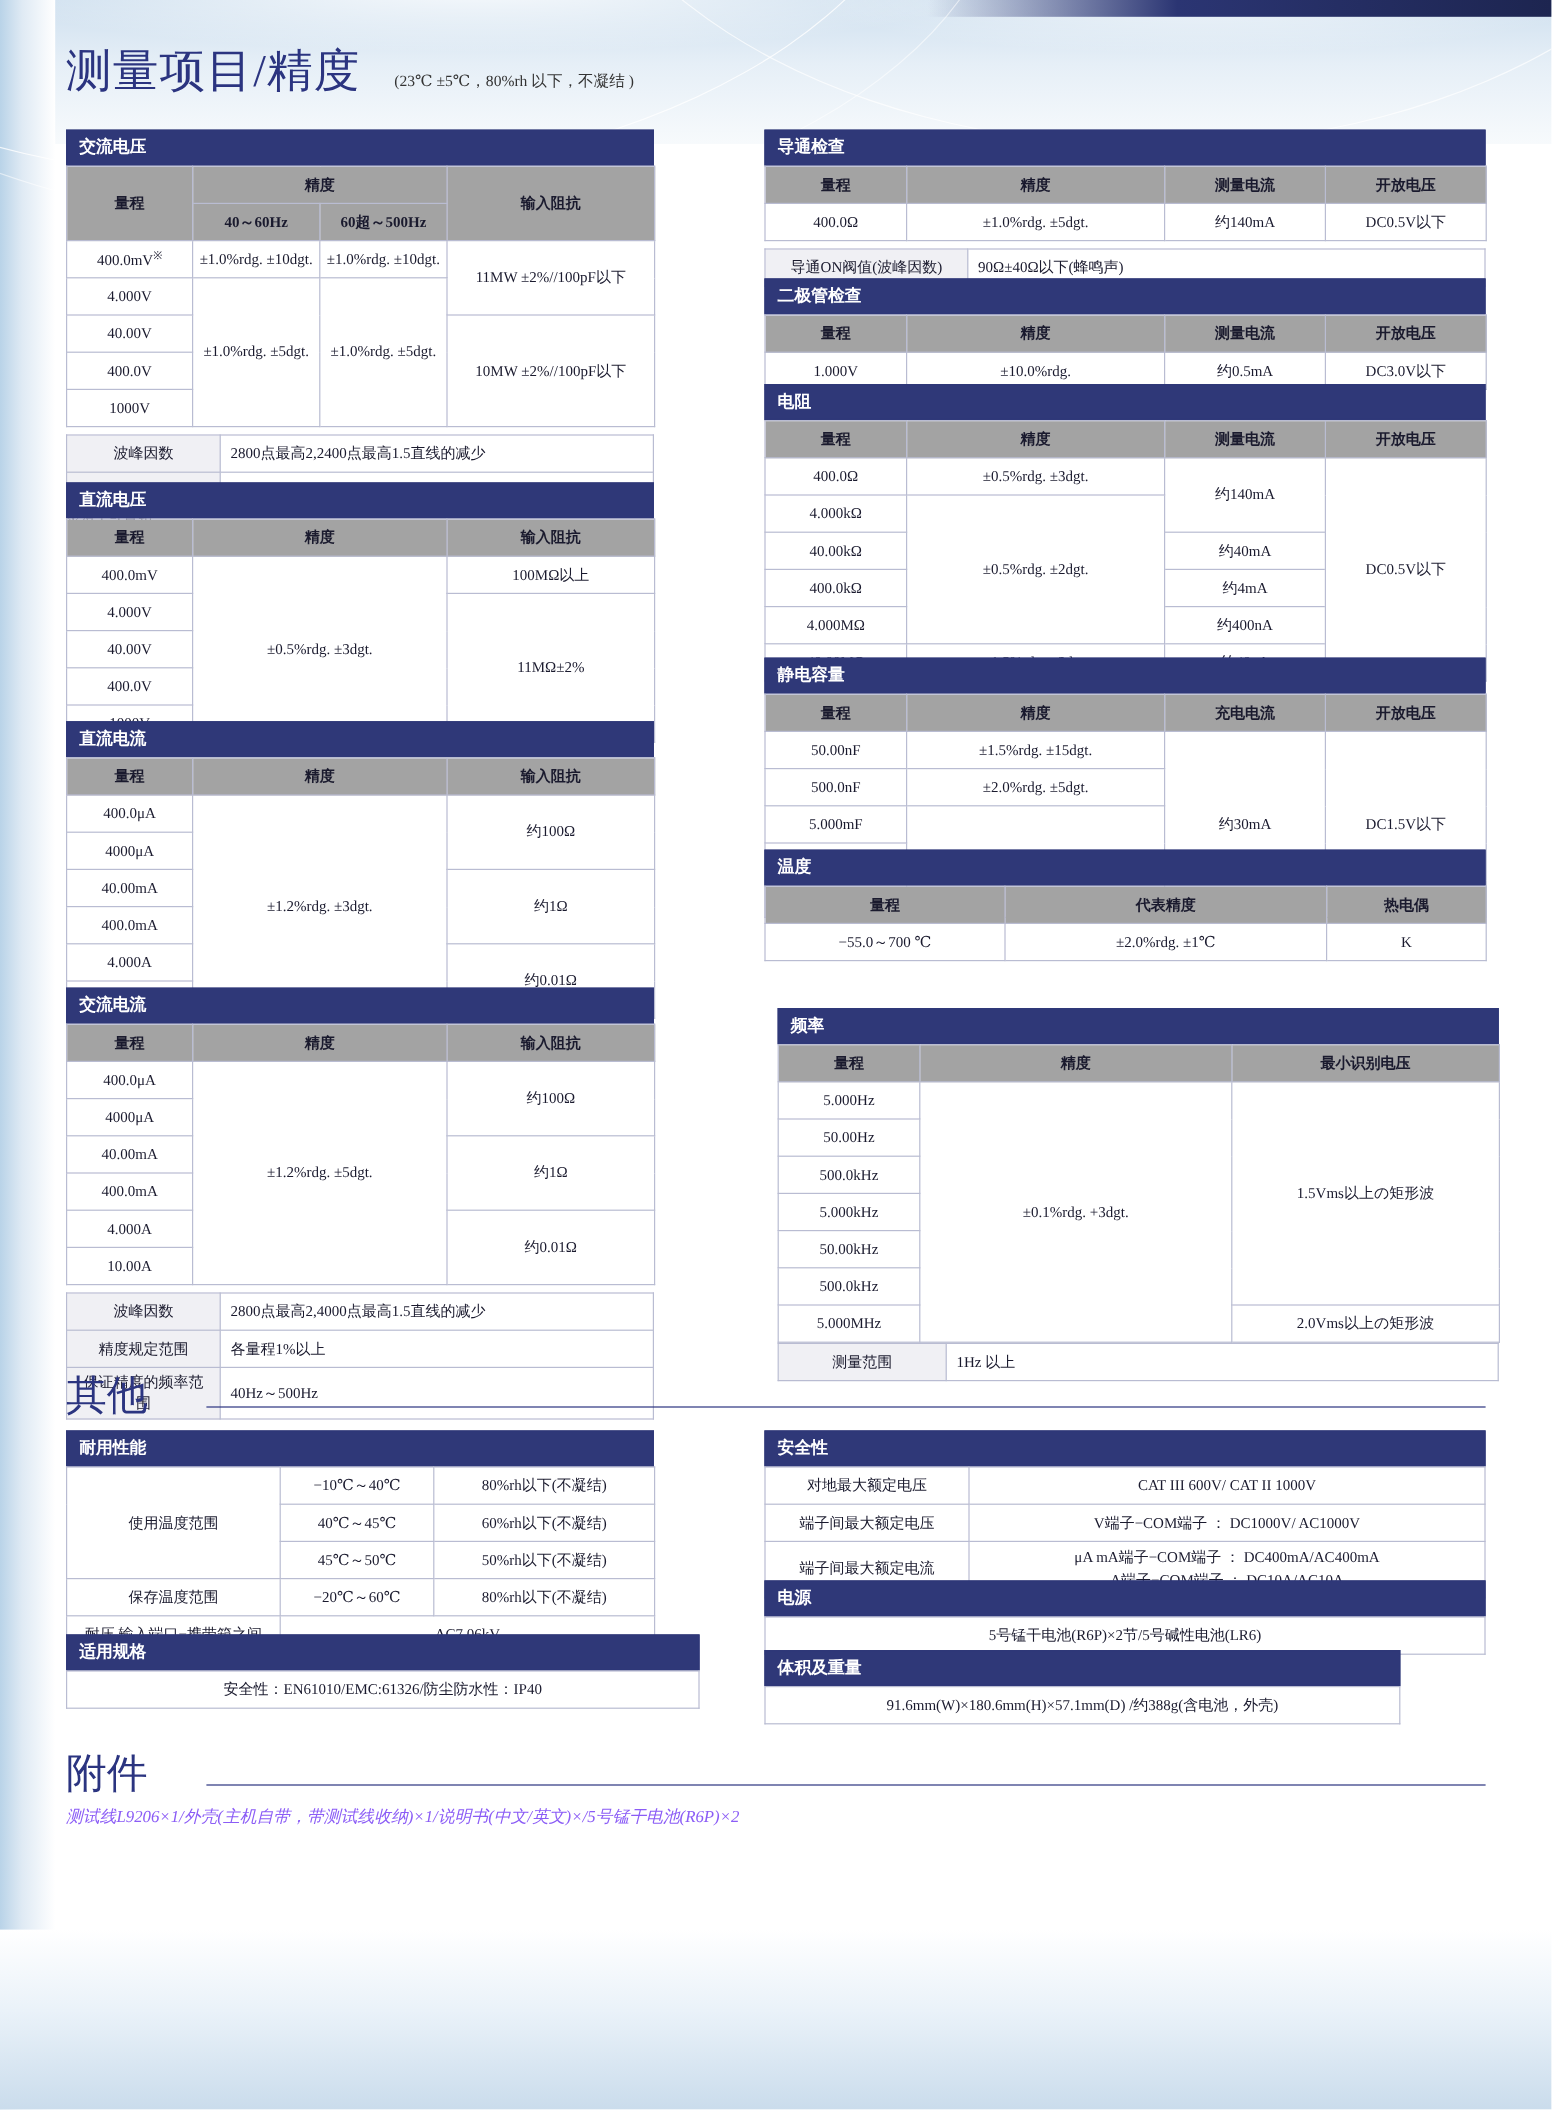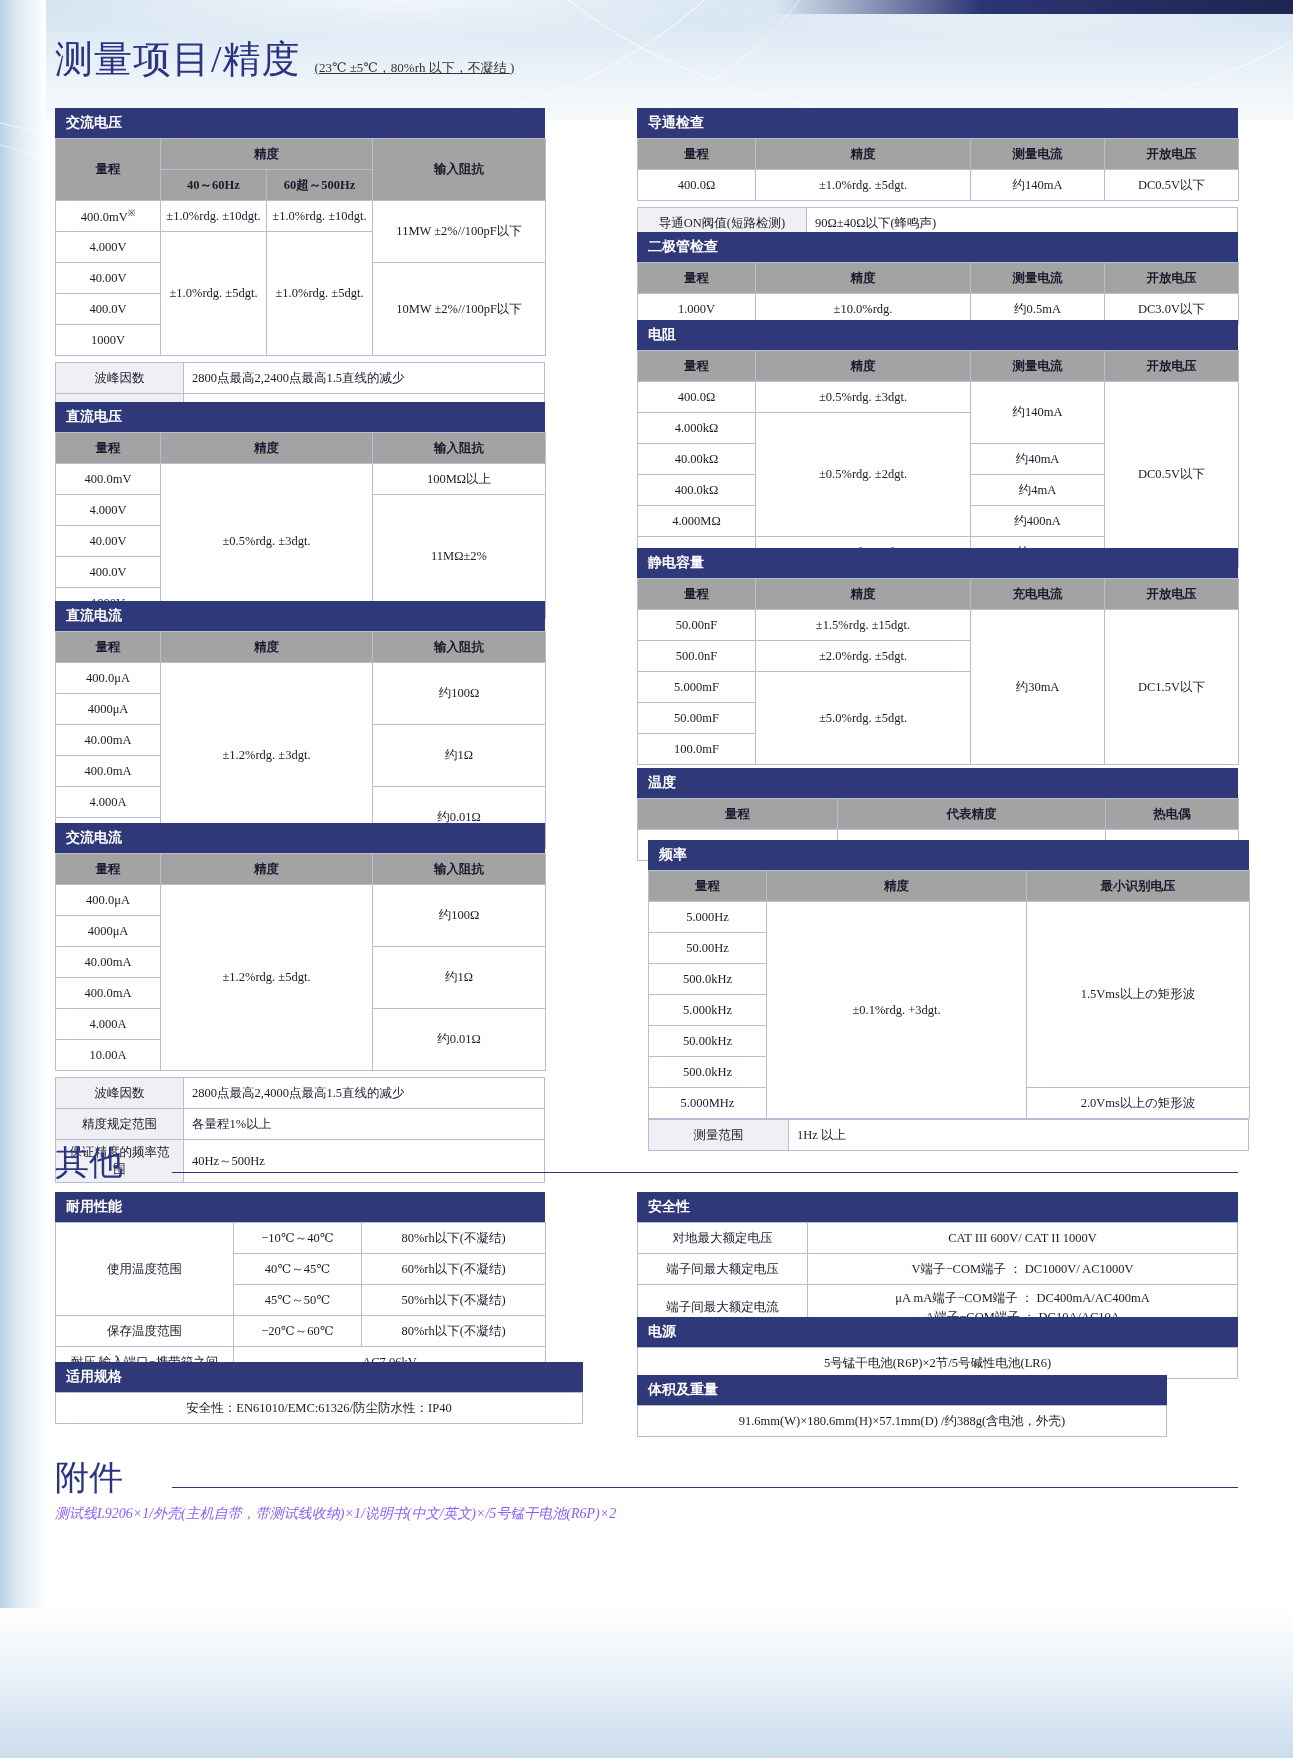--- a/index.html
+++ b/index.html
@@ -40,21 +40,21 @@
   .page{position:relative;z-index:5;}
 
   h1.section{
     position:absolute;
     font-family:"Liberation Serif","DejaVu Serif",serif;
     font-weight:normal;
     color:#2b3480;
     margin:0;
   }
   .title-main{left:55px;top:34px;font-size:38px;letter-spacing:1px;}
-  .title-note{font-size:13px;color:#333;margin-left:14px;letter-spacing:0;text-decoration:underline;}
+  .title-note{font-size:13px;color:#333;margin-left:28px;letter-spacing:0;}
 
   .rule{
     position:absolute;height:1px;background:#2b3480;
   }
 
   
   .block{position:absolute;}
   .hdr{
     background:#2f3878;color:#fff;font-size:14px;font-weight:bold;
     padding:5px 10px;border:1px solid #2f3878;
@@ -321,21 +321,21 @@
       </tr>
     </tbody>
       </table>
     <table class="flat" style="margin-top:6px;">
       <colgroup>
           <col style="width:169px">
           <col>
         </colgroup>
       <tbody>
           <tr>
-        <td class="k">导通ON阀值(短路检测)</td>
+        <td class="k">导通ON阀值(波峰因数)</td>
         <td class="v">90Ω±40Ω以下(蜂鸣声)</td>
       </tr>
     </tbody>
       </table>
   </div>
 
   <div class="block" style="left:637px;top:232px;width:601px;">
     <div class="hdr">二极管检查</div>
     <table class="t">
       <colgroup>
@@ -441,21 +441,21 @@
       <tr>
         <td class="lbl">50.00mF</td>
       </tr>
       <tr>
         <td class="lbl">100.0mF</td>
       </tr>
     </tbody>
       </table>
   </div>
 
-  <div class="block" style="left:637px;top:768px;width:601px;">
+  <div class="block" style="left:637px;top:708px;width:601px;">
     <div class="hdr">温度</div>
     <table class="t">
       <colgroup>
           <col style="width:200px">
           <col style="width:268px">
           <col style="width:133px">
         </colgroup>
       <tbody>
           <tr>
         <th>量程</th>

